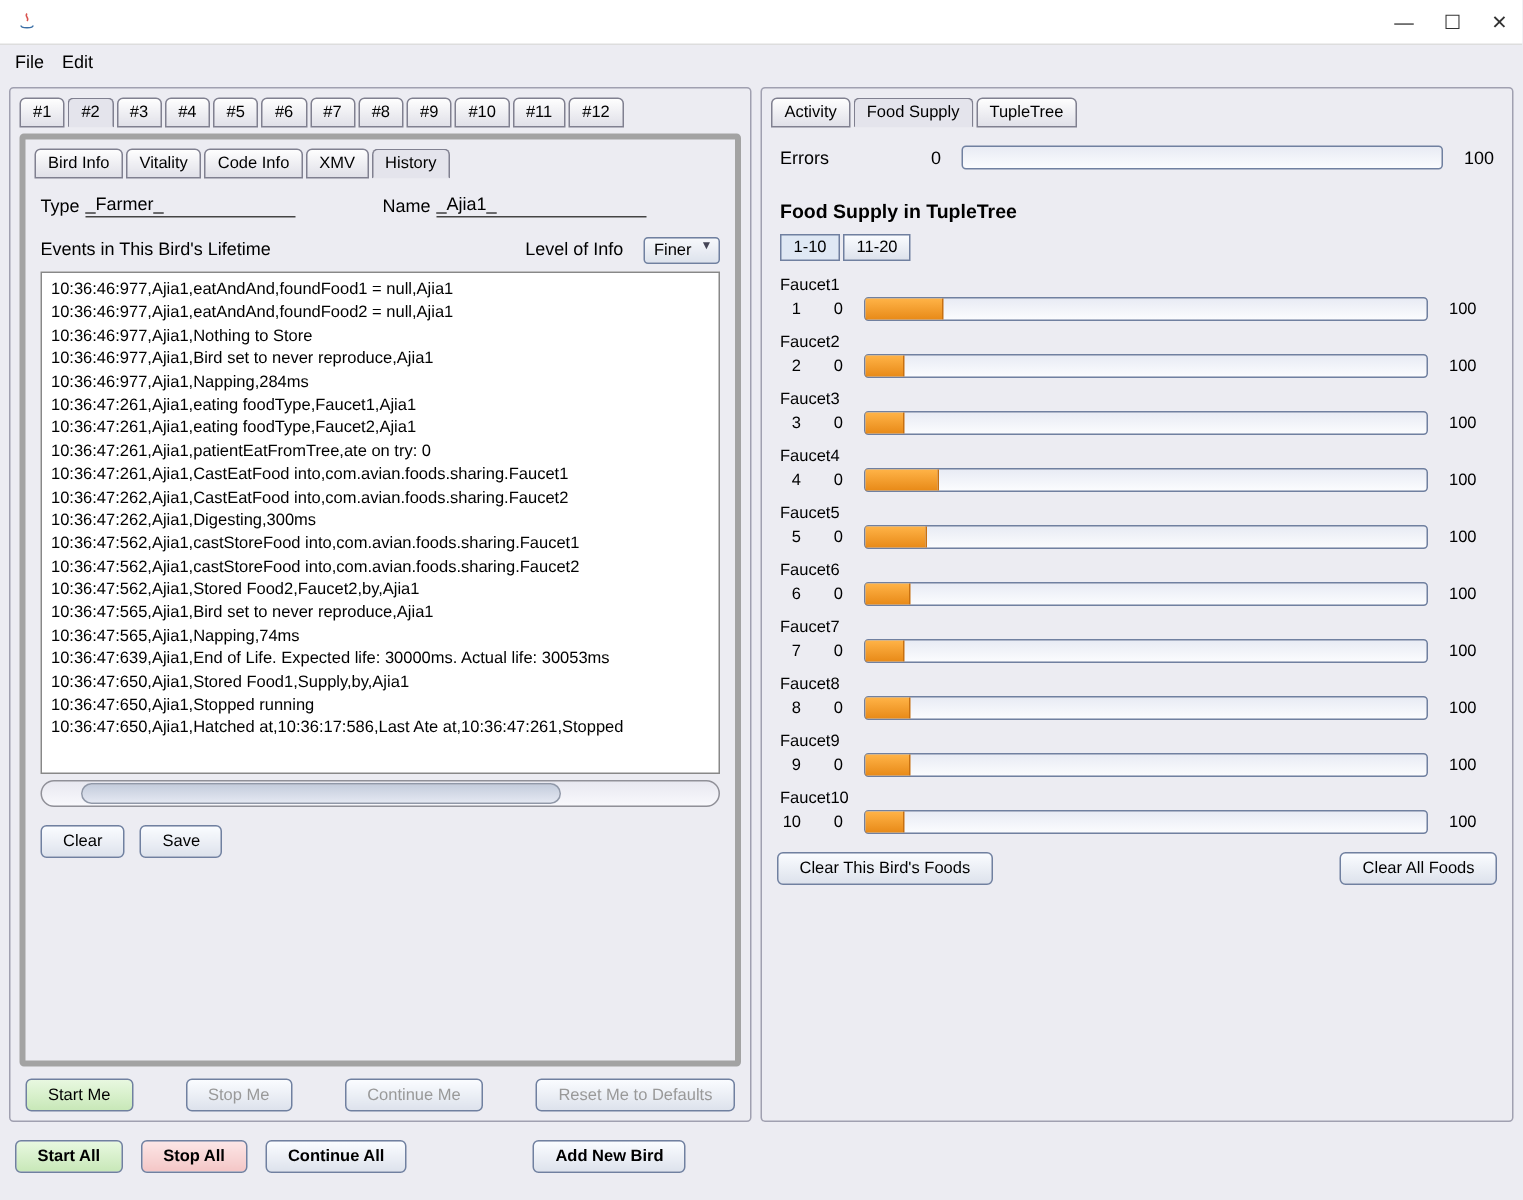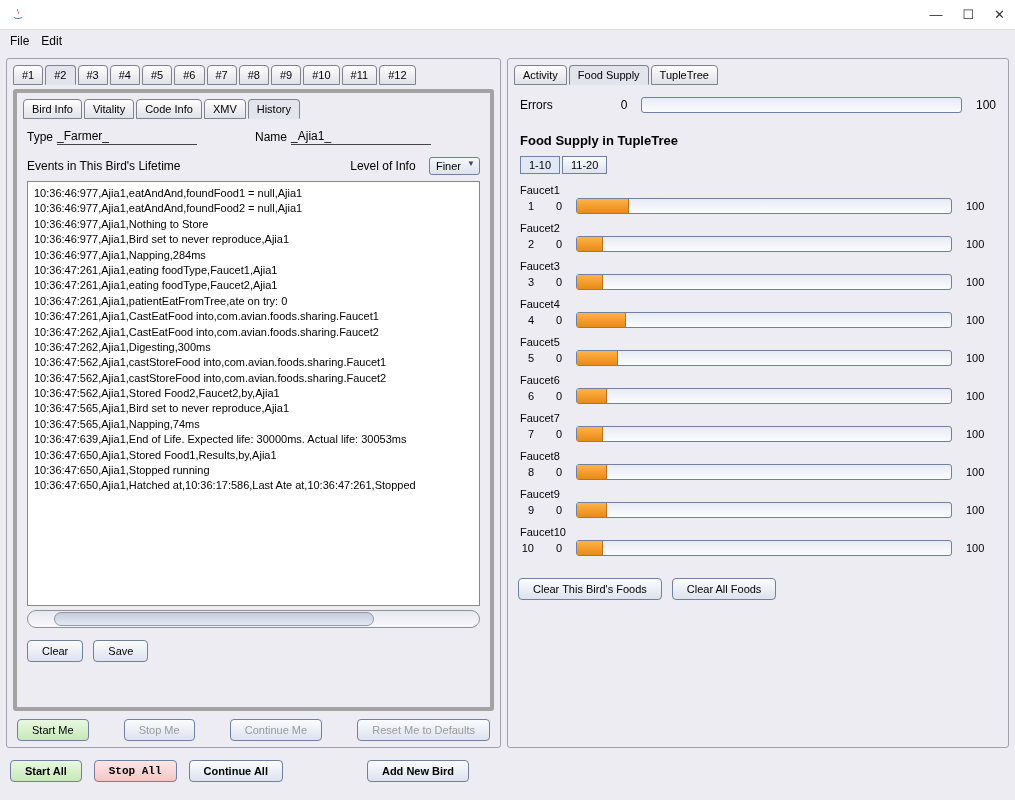--- a/index.html
+++ b/index.html
@@ -107,21 +107,21 @@
   .select::after {
     content: "▼";
     position: absolute;
     right: 4px;
     font-size: 8px;
     color: #445;
   }
   .listbox {
     background: #fff;
     border: 1px solid #888;
-    height: 425px;
+    height: 335px;
     overflow: hidden;
     font-family: "Tahoma", sans-serif;
     font-size: 11px;
     padding: 4px 6px;
     margin: 0 4px;
   }
   .listbox div { white-space: nowrap; line-height: 1.4; }
   .hscroll {
     margin: 4px 4px 0;
     height: 18px;
@@ -140,21 +140,21 @@
     border: 1px solid #7080a0;
     border-radius: 4px;
     background: linear-gradient(to bottom,#fafcff,#dde2ec);
     padding: 4px 14px;
     font-size: 11px;
     cursor: pointer;
     font-family: inherit;
   }
   .btn.disabled { color:#999; }
   .btn.green { background: linear-gradient(to bottom,#e8f8e0,#c8e8b8); }
-  .btn.red { background: linear-gradient(to bottom,#fce6e6,#f4c6c6); font-family: Liberation Mono, monospace; }
+  .btn.red { background: linear-gradient(to bottom,#fce6e6,#f4c6c6); }
   .btn-row { display:flex; gap:10px; margin-top:12px; padding:0 4px;}
   .btn-row.spread { justify-content: space-between; }
   .bottombar {
     display: flex;
     gap: 12px;
     padding: 6px 10px;
     background: #ececf2;
   }
   
   .errors-row { display:flex; align-items:center; gap:14px; margin:8px 6px 14px; font-size:12px;text-align:center; }
@@ -262,21 +262,21 @@
           <div>10:36:47:261,Ajia1,patientEatFromTree,ate on try: 0</div>
           <div>10:36:47:261,Ajia1,CastEatFood into,com.avian.foods.sharing.Faucet1</div>
           <div>10:36:47:262,Ajia1,CastEatFood into,com.avian.foods.sharing.Faucet2</div>
           <div>10:36:47:262,Ajia1,Digesting,300ms</div>
           <div>10:36:47:562,Ajia1,castStoreFood into,com.avian.foods.sharing.Faucet1</div>
           <div>10:36:47:562,Ajia1,castStoreFood into,com.avian.foods.sharing.Faucet2</div>
           <div>10:36:47:562,Ajia1,Stored Food2,Faucet2,by,Ajia1</div>
           <div>10:36:47:565,Ajia1,Bird set to never reproduce,Ajia1</div>
           <div>10:36:47:565,Ajia1,Napping,74ms</div>
           <div>10:36:47:639,Ajia1,End of Life. Expected life: 30000ms. Actual life: 30053ms</div>
-          <div>10:36:47:650,Ajia1,Stored Food1,Results,by,Ajia1</div>
+          <div>10:36:47:650,Ajia1,Stored Food1,Supply,by,Ajia1</div>
           <div>10:36:47:650,Ajia1,Stopped running</div>
           <div>10:36:47:650,Ajia1,Hatched at,10:36:17:586,Last Ate at,10:36:47:261,Stopped</div>
         </div>
       <div class="hscroll">
           <div class="thumb"></div>
         </div>
 
       <div class="btn-row">
         <button class="btn">Clear</button>
         <button class="btn">Save</button>
@@ -418,21 +418,21 @@
             <span class="idx">10</span>
             <span class="lv">0</span>
             <div class="pbar">
               <div class="fill" style="width: 7%;"></div>
             </div>
             <span class="maxv">100</span>
           </div>
         </div>
       </div>
 
-    <div class="btn-row" style="margin-top:14px;">
+    <div class="btn-row" style="margin-top:4px;justify-content:space-between;">
       <button class="btn">Clear This Bird's Foods</button>
       <button class="btn">Clear All Foods</button>
     </div>
   </div>
 </div>
 
 <div class="bottombar">
   <button class="btn green" style="font-weight:bold">Start All</button>
   <button class="btn red" style="font-weight:bold">Stop All</button>
   <button class="btn" style="font-weight:bold">Continue All</button>

